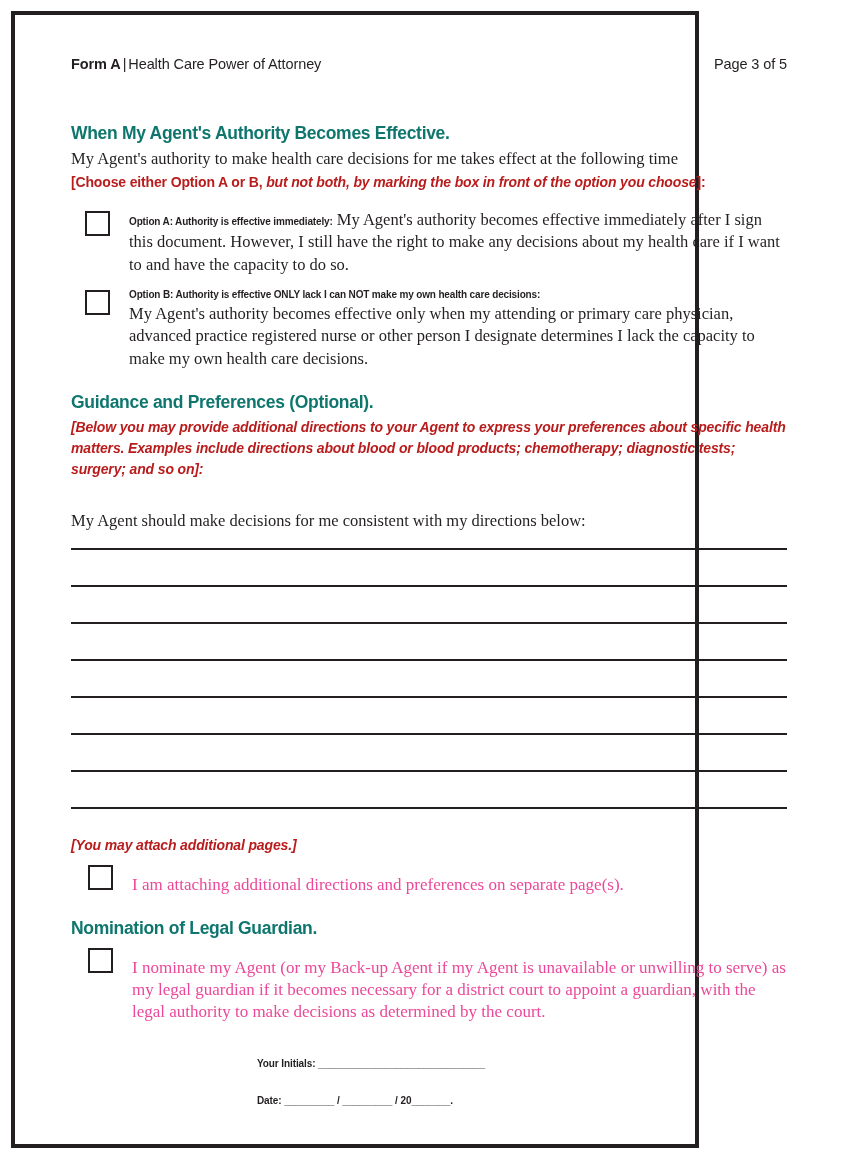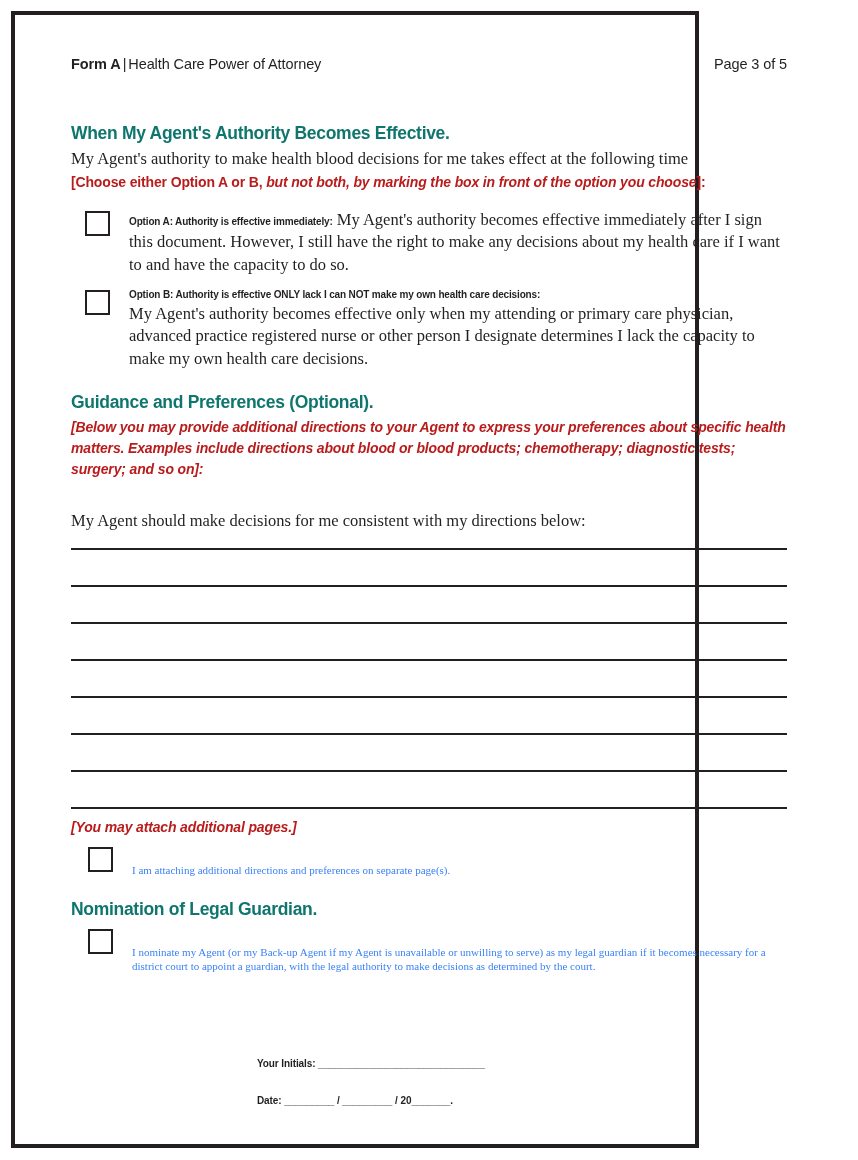--- a/index.html
+++ b/index.html
@@ -142,34 +142,34 @@
   }
   #write-lines .rule {
     height: 0;
     border-bottom: 2px solid #231f20;
     width: 716px;
     margin-top: 35px;
   }
   #write-lines .rule:first-child { margin-top: 0; }
 
   
-  #attach-note { margin-top: 8px; }
+  #attach-note { margin-top: 26px; }
 
   .inline-check-row {
     display: flex;
     align-items: flex-start;
     margin-top: 9px;
   }
   .inline-check-row .label {
     margin-left: 19px;
     font-family: "Liberation Serif", serif;
-    font-size: 11px;
+    font-size: 17px;
     line-height: 1.3;
-    color: #3b82f6;
-    margin-top: 16px;
+    color: #ec4899;
+    margin-top: 9px;
   }
 
   #guardian-heading { margin-top: 22px; }
 
   
   #sign-block {
     position: absolute;
     top: 1043px;
     left: 0;
     width: 716px;
@@ -193,21 +193,21 @@
       <div class="left">
         <span class="form-id">Form A</span><span class="sep">|</span><span>Health Care Power of Attorney</span>
       </div>
       <div class="page-num">Page 3 of 5</div>
     </div>
 
     <div id="content">
 
       <h2 class="section-heading">When My Agent's Authority Becomes Effective.</h2>
 
-      <p class="serif-line">My Agent's authority to make health blood decisions for me takes effect at the following time</p>
+      <p class="serif-line">My Agent's authority to make health care decisions for me takes effect at the following time</p>
 
       <p class="bracket-note"><span>[Choose either Option A or B,</span><span class="ital"> but not both, by marking the box in front of the option you choose</span><span>]:</span></p>
 
       <div class="option-row">
         <div class="checkbox cb-indent-a"></div>
         <div class="option-text"><span class="lead">Option A: Authority is effective immediately:</span><span> My Agent's authority becomes effective immediately after I sign this document. However, I still have the right to make any decisions about my health care if I want to and have the capacity to do so.</span></div>
       </div>
 
       <div class="option-row tight">
         <div class="checkbox cb-indent-a"></div>

